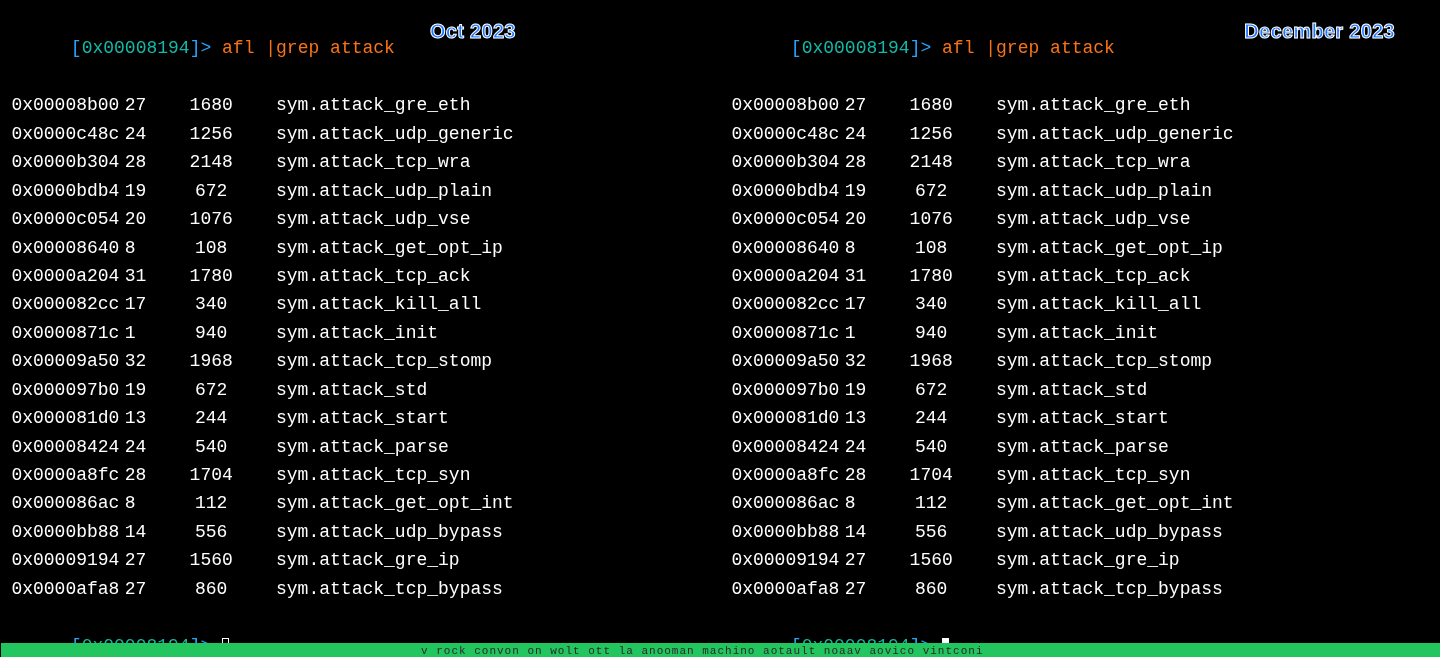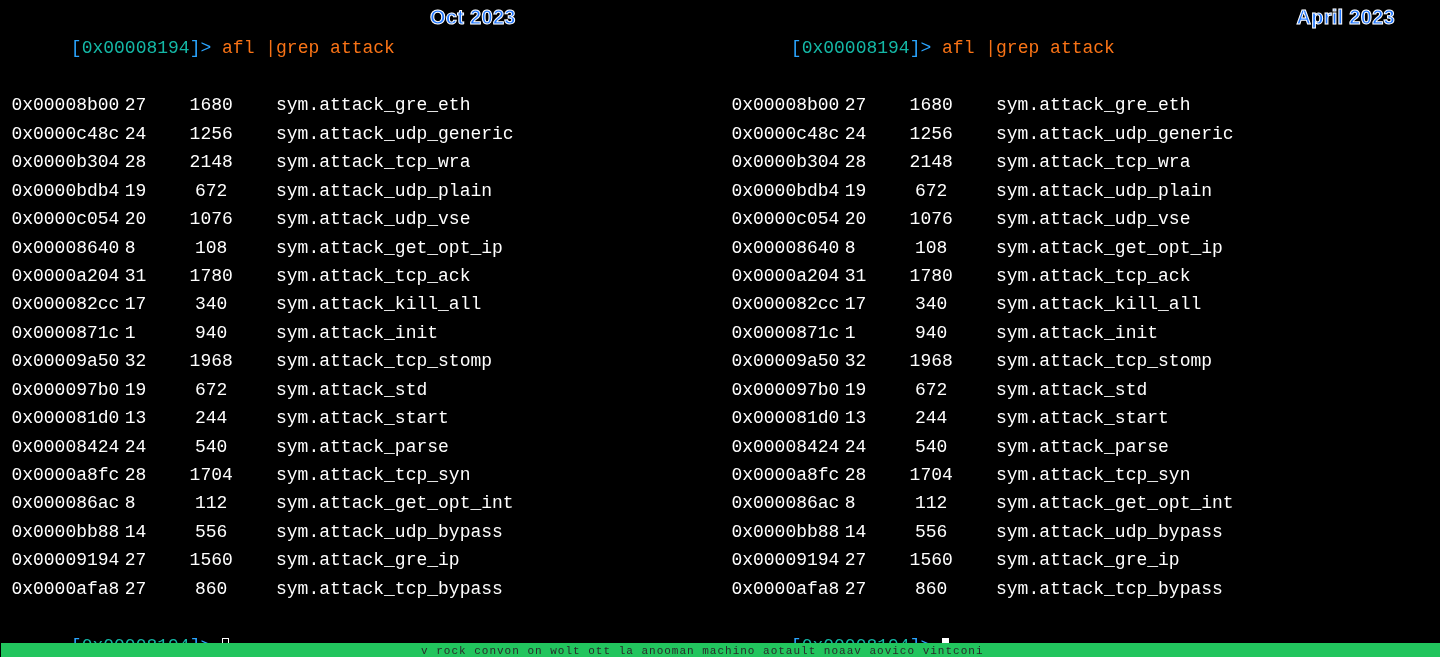--- a/index.html
+++ b/index.html
@@ -21,21 +21,21 @@
   }
   .pane {
     width: 50%;
     padding: 6px 0 0 6px;
     position: relative;
   }
   .pane-left { border-right: none; }
   .pane-right { }
   .badge {
     position: absolute;
-    top: 2px;
+    top: 16px;
     font-weight: 800;
     font-family: "Arial Black", Arial, sans-serif;
     font-size: 20px;
     color: #1e75ff;
     -webkit-text-stroke: 1px #fff;
     text-shadow: 0 0 2px #000;
     letter-spacing: 0.3px;
     pointer-events: none;
   }
   .badge-left { left: 430px; }
@@ -114,21 +114,21 @@
         <div class="row"><span class="col-addr">0x00009194</span><span class="col-n1">27</span><span class="col-n2">1560</span><span class="col-sym">sym.attack_gre_ip</span></div>
         <div class="row"><span class="col-addr">0x0000afa8</span><span class="col-n1">27</span><span class="col-n2">860</span><span class="col-sym">sym.attack_tcp_bypass</span></div>
       </div>
 
     <div class="prompt-line">
       <span class="bracket">[</span><span class="addr">0x00008194</span><span class="gt">]&gt; </span><span class="cursor-hollow"></span>
     </div>
   </div>
 
   <div class="pane pane-right">
-    <div class="badge badge-right">April 2023</div>
+    <div class="badge badge-right">December 2023</div>
 
     <div class="prompt-line">
       <span class="bracket">[</span><span class="addr">0x00008194</span><span class="gt">]&gt; </span><span class="cmd">afl |grep attack</span>
     </div>
 
     <div id="rows-right">
         <div class="row"><span class="col-addr">0x00008b00</span><span class="col-n1">27</span><span class="col-n2">1680</span><span class="col-sym">sym.attack_gre_eth</span></div>
         <div class="row"><span class="col-addr">0x0000c48c</span><span class="col-n1">24</span><span class="col-n2">1256</span><span class="col-sym">sym.attack_udp_generic</span></div>
         <div class="row"><span class="col-addr">0x0000b304</span><span class="col-n1">28</span><span class="col-n2">2148</span><span class="col-sym">sym.attack_tcp_wra</span></div>
         <div class="row"><span class="col-addr">0x0000bdb4</span><span class="col-n1">19</span><span class="col-n2">672</span><span class="col-sym">sym.attack_udp_plain</span></div>

